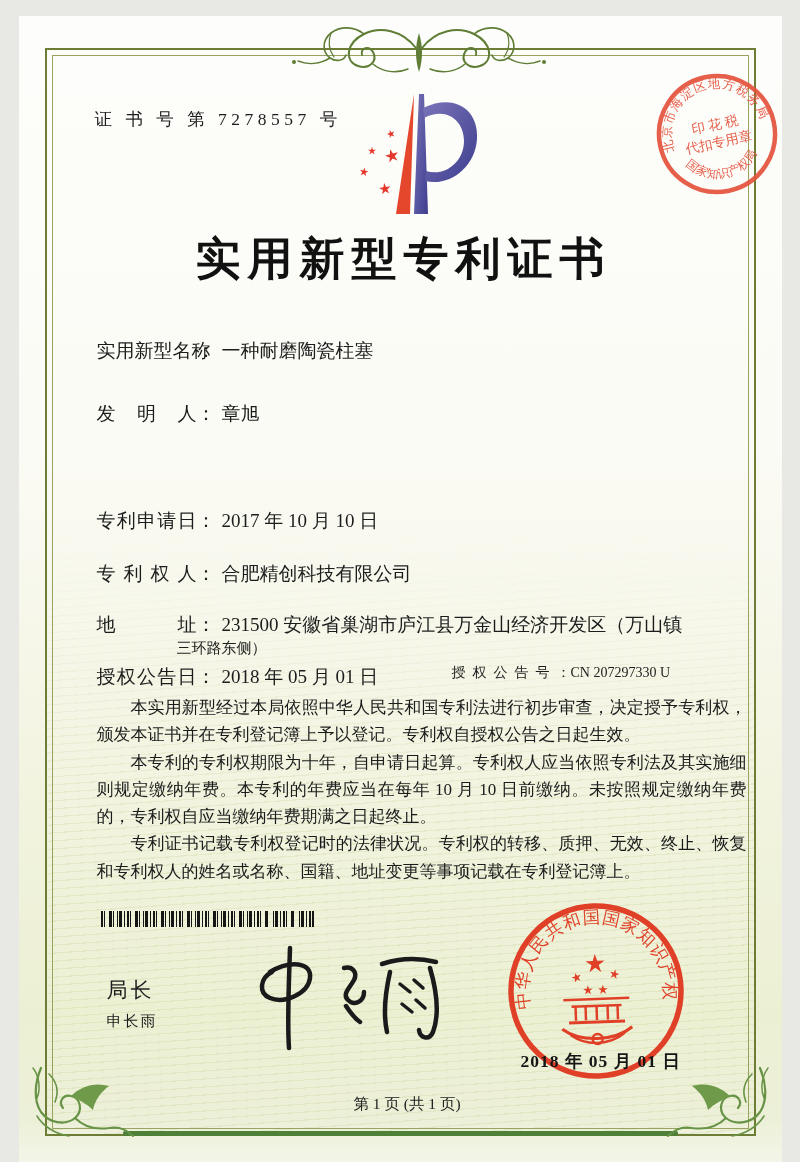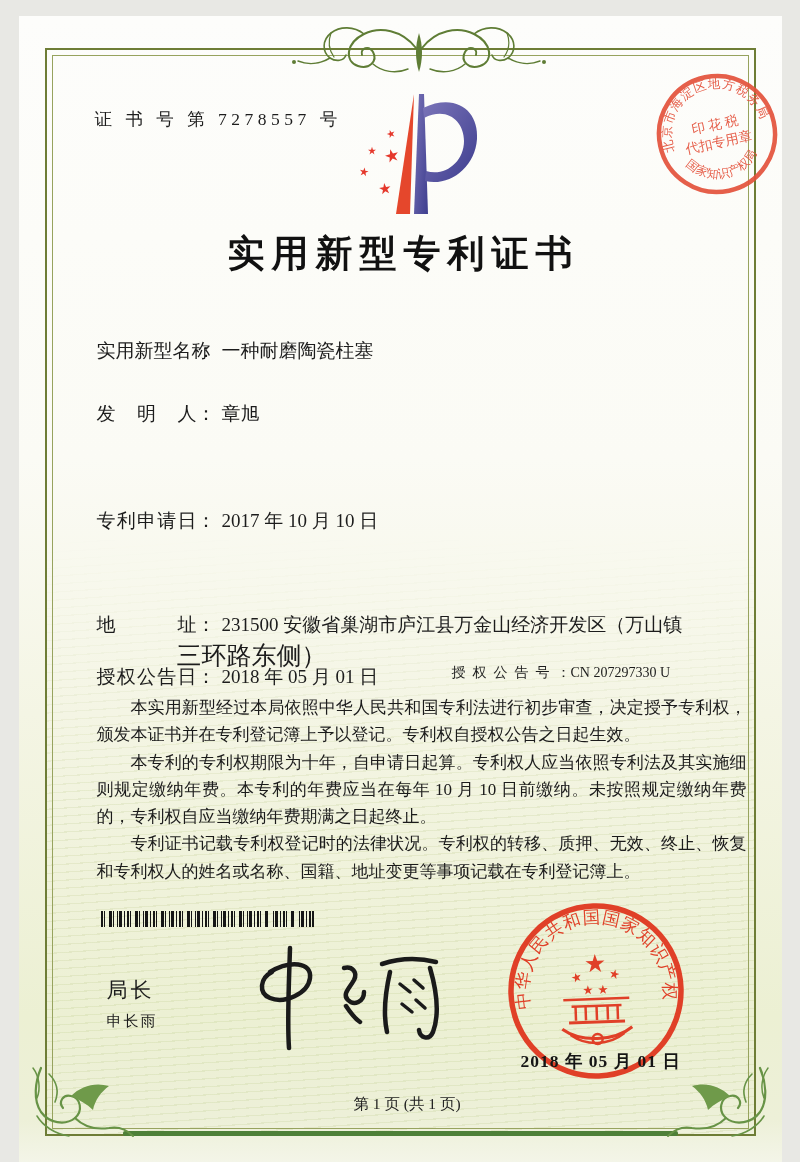--- a/index.html
+++ b/index.html
@@ -13,27 +13,27 @@
   .border-outer{position:absolute;left:26px;top:32px;right:26px;bottom:42px;border:2.5px solid #6e7d36;}
   .border-inner{position:absolute;left:33px;top:39px;right:33px;bottom:49px;border:1px solid #97a35e;}
   .bottom-band{position:absolute;left:104px;right:104px;top:1115px;height:4.5px;background:#4e8038;border-radius:2px;}
   .top-ornament{position:absolute;left:265px;top:8px;width:270px;height:52px;}
   .flourish{position:absolute;top:1050px;width:104px;height:74px;}
   .flourish.fl-left{left:12px;}
   .flourish.fl-right{right:12px;transform:scaleX(-1);}
   .cert-no{position:absolute;left:76px;top:91px;font-size:17.5px;letter-spacing:4.5px;color:#1d1d1d;}
   .logo{position:absolute;left:338px;top:76px;width:124px;height:130px;}
   .stamp{position:absolute;left:634px;top:54px;width:128px;height:128px;transform:rotate(-12deg);opacity:.92;}
-  .title{position:absolute;left:0;right:0;top:213px;text-align:center;font-size:37px;font-weight:700;
+  .title{position:absolute;left:0;right:0;top:213px;text-align:center;font-size:45px;font-weight:700;
     letter-spacing:7px;text-indent:7px;color:#111;}
   .frow{position:absolute;left:78px;font-size:19px;color:#1c1c1c;white-space:nowrap;}
   .frow .lbl{display:inline-block;width:100px;text-align:justify;text-align-last:justify;text-justify:inter-character;vertical-align:top;}
   .frow .colon{display:inline-block;vertical-align:top;}
   .frow .val{display:inline-block;margin-left:6px;vertical-align:top;white-space:pre;}
-  .addr-line2{position:absolute;left:158px;top:623px;font-size:25px;color:#1c1c1c;}
+  .addr-line2{position:absolute;left:158px;top:623px;font-size:15px;color:#1c1c1c;}
   .grant-no{position:absolute;left:433px;top:648px;font-size:14px;color:#1c1c1c;white-space:nowrap;}
   .grant-no .lbl2{letter-spacing:7px;}
   .body-text{position:absolute;left:78px;top:678px;width:650px;font-size:17px;line-height:27.3px;color:#1b1b1b;text-align:justify;}
   .body-text p{margin:0;text-indent:2em;}
   .barcode{position:absolute;left:82px;top:895px;width:216px;height:16px;background:
     repeating-linear-gradient(90deg,#161616 0 2px,transparent 2px 3.5px,#161616 3.5px 4.5px,transparent 4.5px 8px,
     #161616 8px 11px,transparent 11px 12.5px,#161616 12.5px 13.5px,transparent 13.5px 16px,#161616 16px 17px,
     transparent 17px 18px,#161616 18px 21px,transparent 21px 23px,#161616 23px 24px,transparent 24px 26px);}
   .sig-title{position:absolute;left:88px;top:960px;font-size:21px;letter-spacing:3px;color:#1c1c1c;}
   .sig-name{position:absolute;left:88px;top:996px;font-size:15px;letter-spacing:2px;color:#1c1c1c;}
@@ -121,20 +121,23 @@
 
   <div class="frow" style="top:322px">
     <span class="lbl">实用新型名称</span><span class="colon">：</span><span class="val">一种耐磨陶瓷柱塞</span>
   </div>
   <div class="frow" style="top:385px">
     <span class="lbl">发明人</span><span class="colon">：</span><span class="val">章旭</span>
   </div>
   <div class="frow" style="top:492px">
     <span class="lbl">专利申请日</span><span class="colon">：</span><span class="val">2017 年 10 月 10 日</span>
   </div>
+  <div class="frow" style="top:545px">
+    <span class="lbl">专利权人</span><span class="colon">：</span><span class="val">合肥精创科技有限公司</span>
+  </div>
   <div class="frow" style="top:596px">
     <span class="lbl">地址</span><span class="colon">：</span><span class="val">231500 安徽省巢湖市庐江县万金山经济开发区（万山镇</span>
   </div>
   <div class="addr-line2">三环路东侧）</div>
   <div class="frow" style="top:648px">
     <span class="lbl">授权公告日</span><span class="colon">：</span><span class="val">2018 年 05 月 01 日</span>
   </div>
   <div class="grant-no">
     <span class="lbl2">授权公告号</span><span>：</span><span>CN 207297330 U</span>
   </div>

